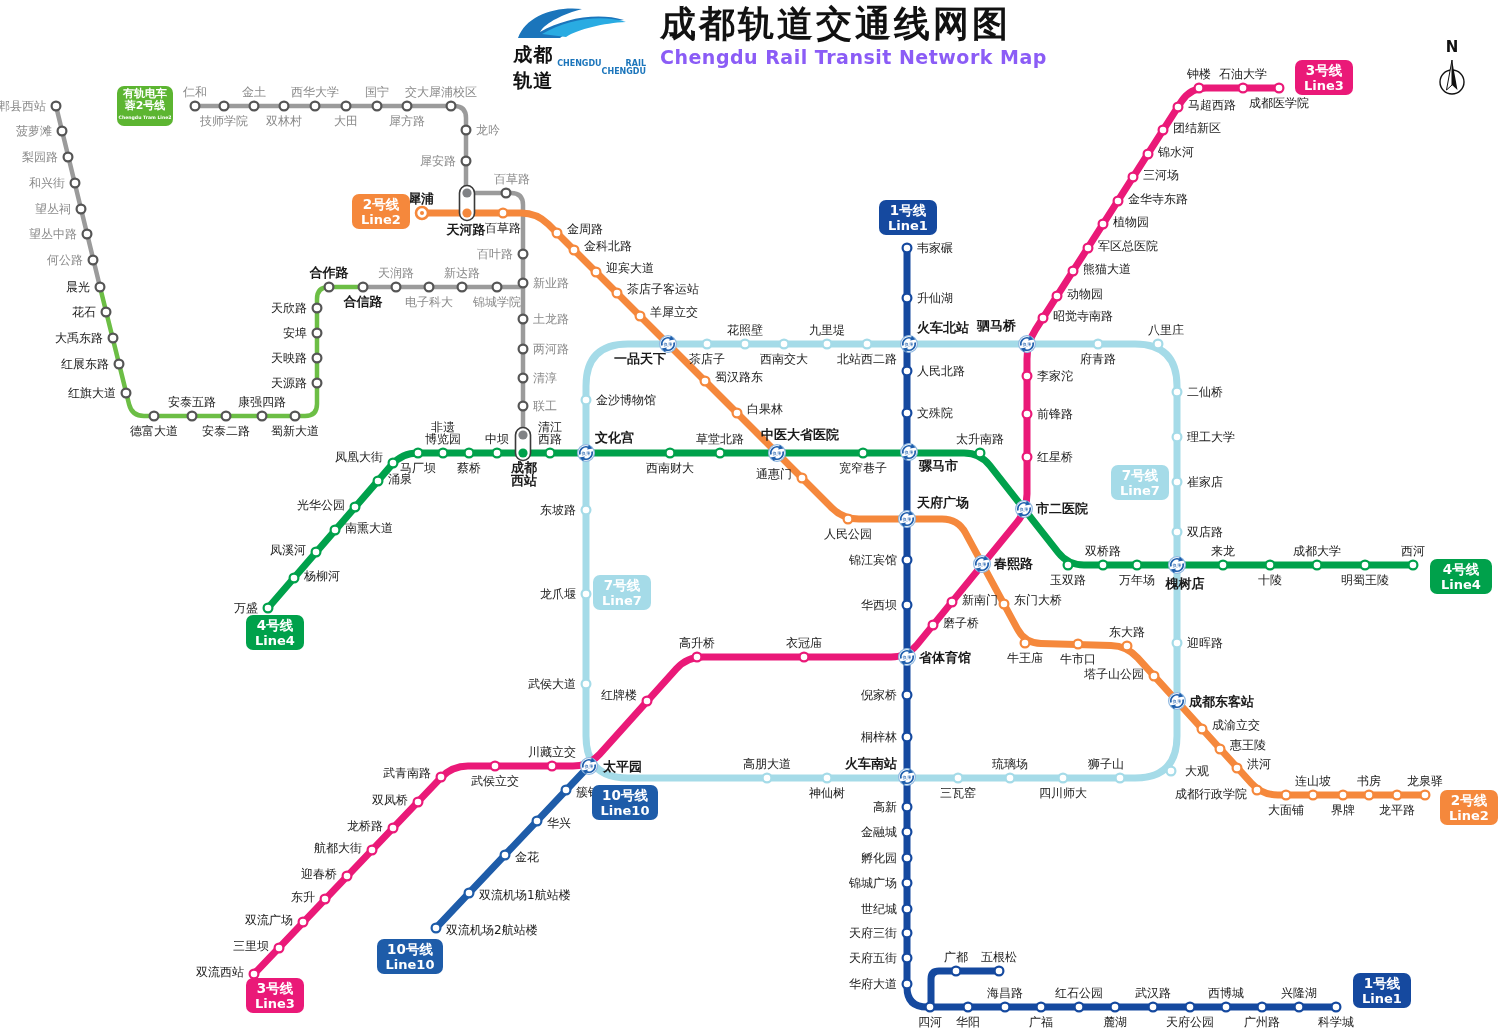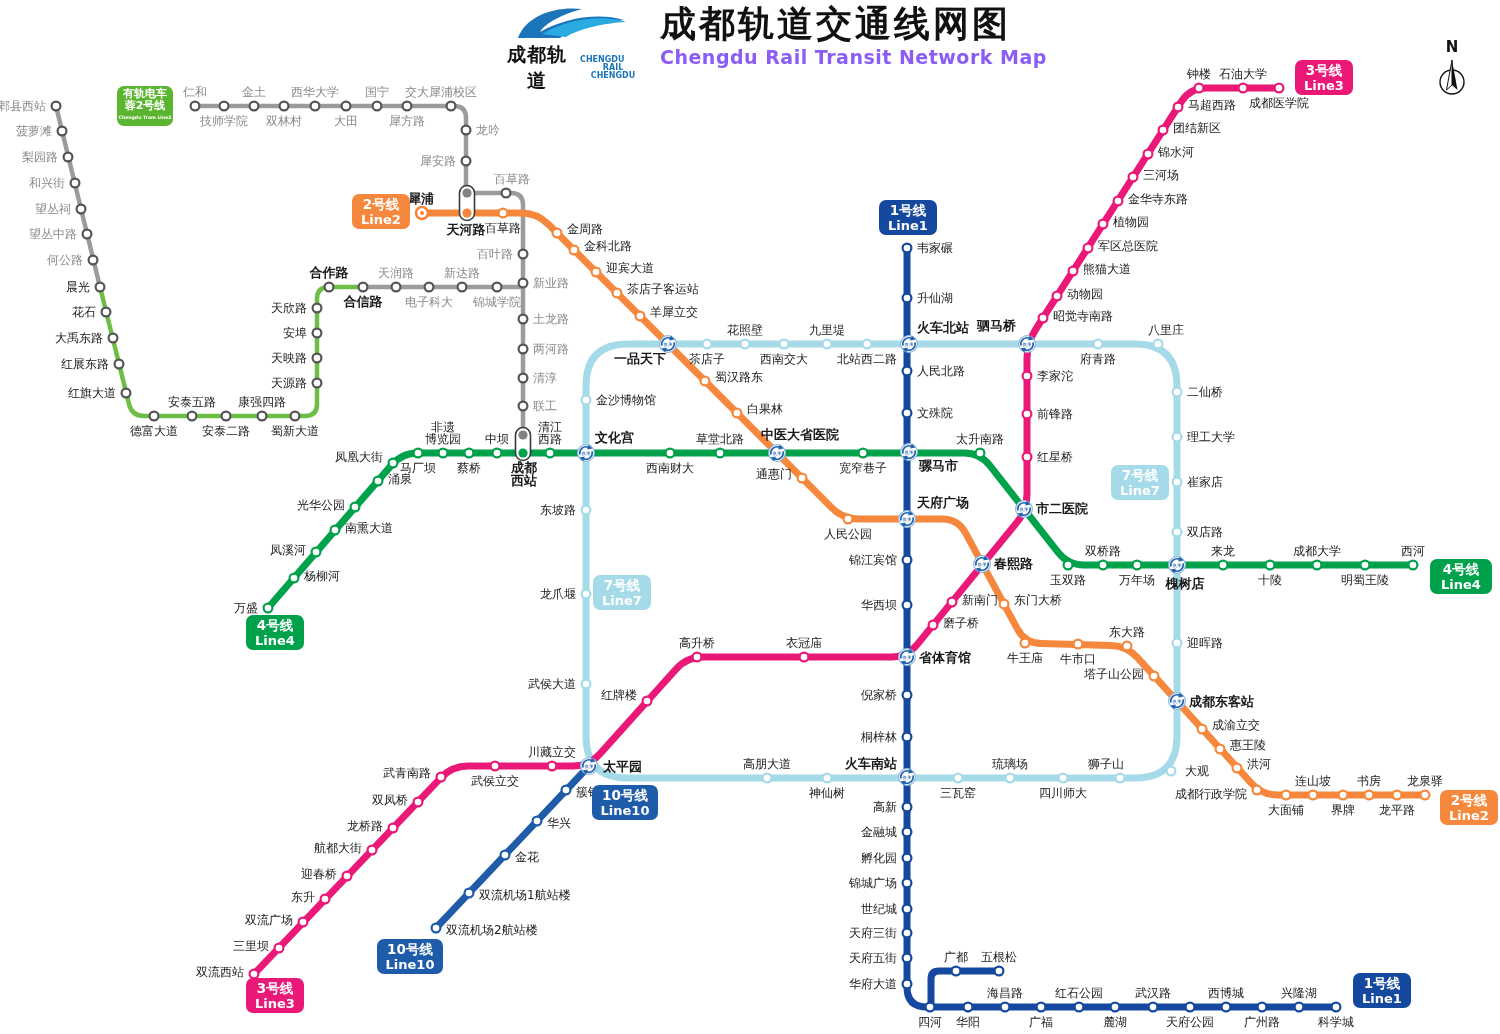--- a/index.html
+++ b/index.html
@@ -1,24 +1,24 @@
 <!DOCTYPE html>
 <html><head>
 <meta charset="utf-8">
 <style>
   html,body{margin:0;padding:0;background:#fff;}
   body{width:1500px;height:1034px;overflow:hidden;font-family:"DejaVu Sans","Liberation Sans",sans-serif;}
   #stage{position:relative;width:1500px;height:1034px;background:#fff;}
   #map-svg{position:absolute;left:0;top:0;}
   #header{position:absolute;left:498px;top:4px;display:flex;align-items:flex-start;z-index:5;}
-  #logo{width:148px;position:relative;text-align:center;}
+  #logo{width:148px;position:relative;text-align:right;}
   #logo-swoosh{display:block;margin:0 auto;}
   #logo-line{display:flex;align-items:center;justify-content:center;gap:4px;margin-top:-2px;}
   #logo-zh{font-size:19px;font-weight:bold;color:#111;letter-spacing:1px;}
-  #logo-en{display:flex;flex-direction:column;align-items:flex-start;line-height:1;}
+  #logo-en{display:flex;flex-direction:row;align-items:flex-start;line-height:1;}
   #logo-en span{font-size:8px;font-weight:bold;color:#1b75bb;}
   #titles{margin-left:14px;}
   #title-zh{font-size:36px;font-weight:bold;color:#111;letter-spacing:3px;line-height:1.1;}
   #title-en{font-size:19px;font-weight:bold;color:#8b5cf6;margin-top:2px;letter-spacing:0.5px;}
   text{font-family:"DejaVu Sans","Liberation Sans",sans-serif;}
 </style>
 </head>
 <body>
 
 <div id="stage">

